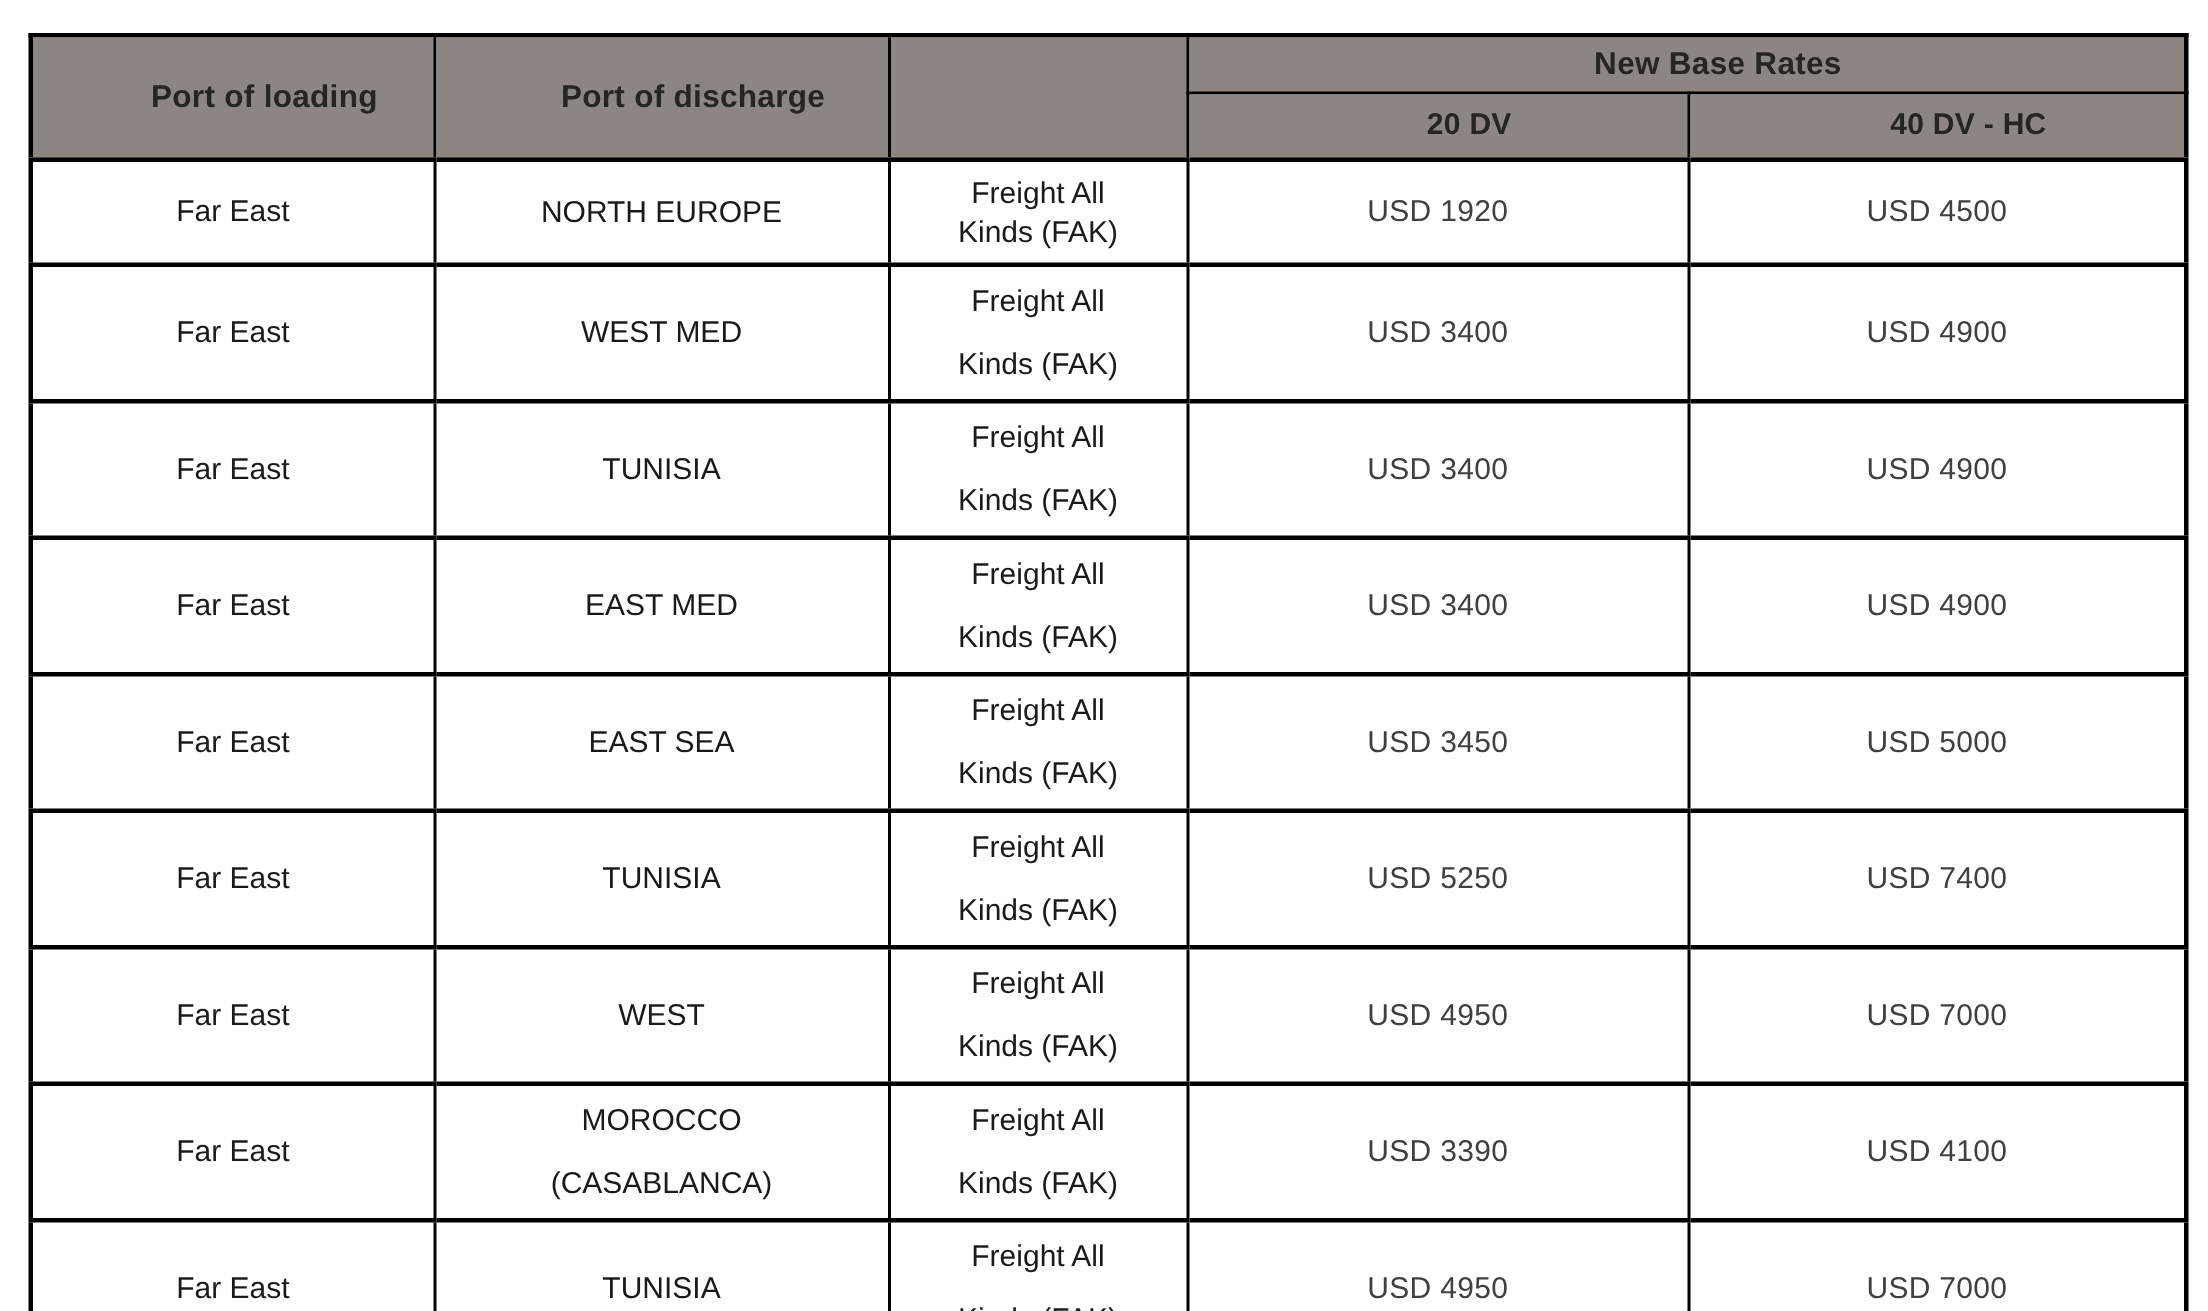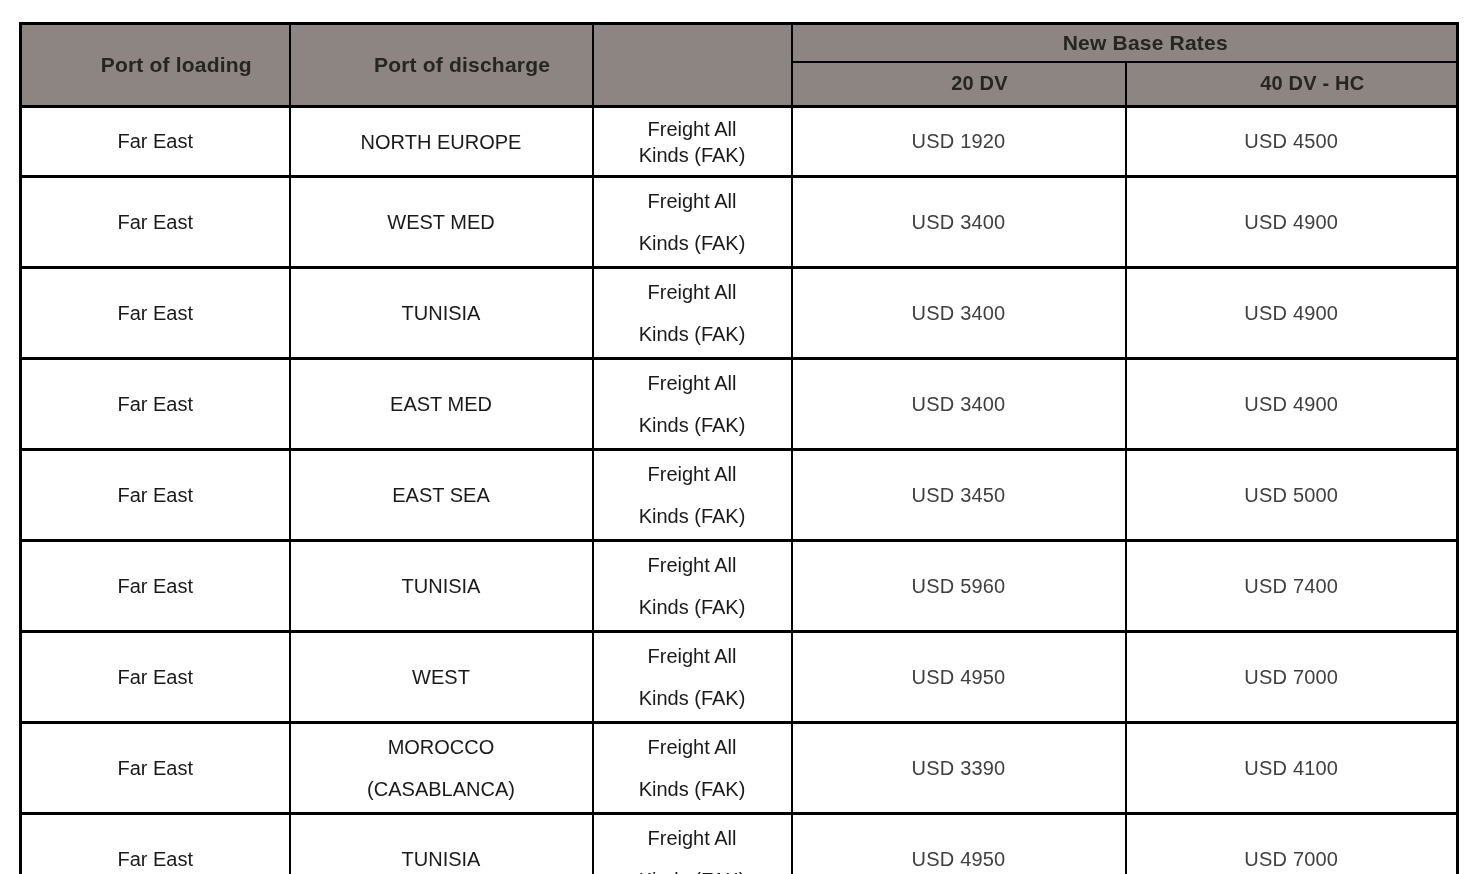--- a/index.html
+++ b/index.html
@@ -131,21 +131,21 @@
     <td class="multiline basis">Freight All
 Kinds (FAK)</td>
     <td class="rate">USD 3450</td>
     <td class="rate">USD 5000</td>
   </tr>
         <tr>
     <td class="loading">Far East</td>
     <td class="multiline discharge">TUNISIA</td>
     <td class="multiline basis">Freight All
 Kinds (FAK)</td>
-    <td class="rate">USD 5960</td>
+    <td class="rate">USD 5250</td>
     <td class="rate">USD 7400</td>
   </tr>
         <tr>
     <td class="loading">Far East</td>
     <td class="multiline discharge">WEST</td>
     <td class="multiline basis">Freight All
 Kinds (FAK)</td>
     <td class="rate">USD 4950</td>
     <td class="rate">USD 7000</td>
   </tr>

